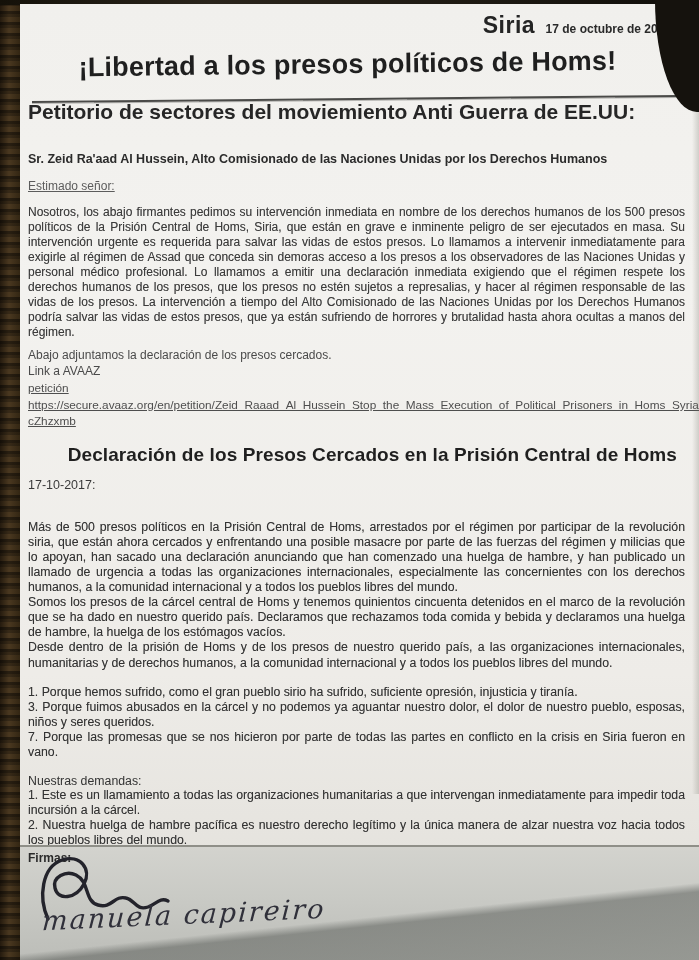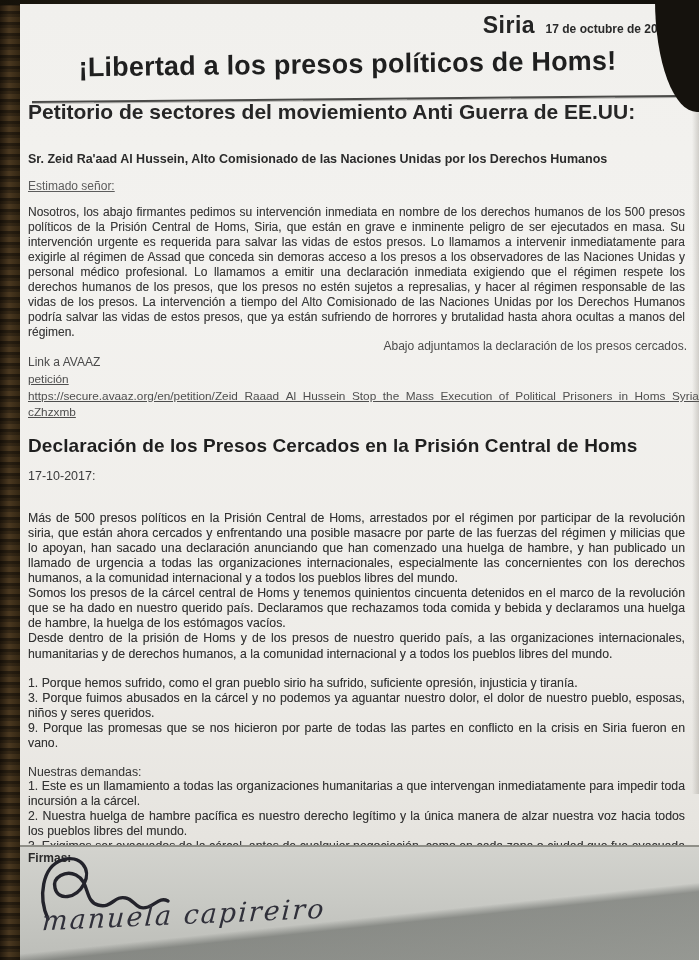--- a/index.html
+++ b/index.html
@@ -52,29 +52,29 @@
     border-top:2px solid #4a4a48;margin:18px 8px 0 4px;transform:rotate(-0.55deg);
     box-shadow:0 1px 0 rgba(80,80,78,.35);
   }
   .petitorio{font-size:21px;font-weight:bold;color:#262626;margin-top:0;}
   .addressee{font-size:12.5px;font-weight:bold;color:#2b2b2b;margin-top:28px;}
   .salutation{font-size:12px;color:#5c5c5c;margin-top:13px;text-decoration:underline;}
   .body-par{
     font-size:12px;line-height:1.245;text-align:justify;color:#3c3c3c;
     margin:12px 2px 0 0;text-shadow:0 0 .6px rgba(60,60,60,.45);
   }
-  .attach{font-size:12px;color:#4a4a4a;text-align:right;}
+  .attach{font-size:12px;color:#4a4a4a;margin-top:9px;}
   .linklabel{font-size:12px;color:#4a4a4a;margin-top:2px;}
   .petlink{
     font-size:11.8px;color:#4e4e4e;line-height:1.4;margin-top:2px;word-spacing:2px;
     text-align:justify;
   }
   .petlink .u{text-decoration:underline;}
   .decl-heading{
-    font-size:19px;font-weight:bold;text-align:left;color:#1f1f1f;
+    font-size:19px;font-weight:bold;text-align:right;color:#1f1f1f;
     margin:14px 10px 0 0;letter-spacing:.1px;
   }
   .decl-date{font-size:12.5px;color:#3a3a3a;margin-top:12px;}
   .decl-p{
     font-size:12.3px;line-height:1.225;text-align:justify;color:#333;
     margin:0 2px 0 0;text-shadow:0 0 .5px rgba(60,60,60,.4);
   }
   .first{margin-top:28px;}
   .gap{height:14px;}
   .demands-h{font-size:12.3px;color:#333;margin-top:0;}
@@ -134,21 +134,21 @@
     <div class="decl-date">17-10-2017:</div>
 
     <p class="decl-p first">Más de 500 presos políticos en la Prisión Central de Homs, arrestados por el régimen por participar de la revolución siria, que están ahora cercados y enfrentando una posible masacre por parte de las fuerzas del régimen y milicias que lo apoyan, han sacado una declaración anunciando que han comenzado una huelga de hambre, y han publicado un llamado de urgencia a todas las organizaciones internacionales, especialmente las concernientes con los derechos humanos, a la comunidad internacional y a todos los pueblos libres del mundo.</p>
     <p class="decl-p">Somos los presos de la cárcel central de Homs y tenemos quinientos cincuenta detenidos en el marco de la revolución que se ha dado en nuestro querido país. Declaramos que rechazamos toda comida y bebida y declaramos una huelga de hambre, la huelga de los estómagos vacíos.</p>
     <p class="decl-p">Desde dentro de la prisión de Homs y de los presos de nuestro querido país, a las organizaciones internacionales, humanitarias y de derechos humanos, a la comunidad internacional y a todos los pueblos libres del mundo.</p>
 
     <div class="gap"></div>
 
     <p class="decl-p">1. Porque hemos sufrido, como el gran pueblo sirio ha sufrido, suficiente opresión, injusticia y tiranía.</p>
     <p class="decl-p">3. Porque fuimos abusados en la cárcel y no podemos ya aguantar nuestro dolor, el dolor de nuestro pueblo, esposas, niños y seres queridos.</p>
-    <p class="decl-p">9. Porque las promesas que se nos hicieron por parte de todas las partes en conflicto en la crisis en Siria fueron en vano.</p>
+    <p class="decl-p">7. Porque las promesas que se nos hicieron por parte de todas las partes en conflicto en la crisis en Siria fueron en vano.</p>
 
     <div class="gap"></div>
 
     <div class="demands-h">Nuestras demandas:</div>
     <p class="decl-p">1. Este es un llamamiento a todas las organizaciones humanitarias a que intervengan inmediatamente para impedir toda incursión a la cárcel.</p>
     <p class="decl-p">2. Nuestra huelga de hambre pacífica es nuestro derecho legítimo y la única manera de alzar nuestra voz hacia todos los pueblos libres del mundo.</p>
     <p class="decl-p">3. Exigimos ser evacuados de la cárcel, antes de cualquier negociación, como en cada zona o ciudad que fue evacuada en tan solo horas, bajo auspicios de observadores internacionales.</p>
     <p class="decl-p">4. Sólo queremos nuestra libertad y nuestra dignidad, la libertad y la de nuestras familias, para que podamos volver con nuestras familias, nuestros niños y nuestros seres queridos.</p>
 
     <div class="lower">

